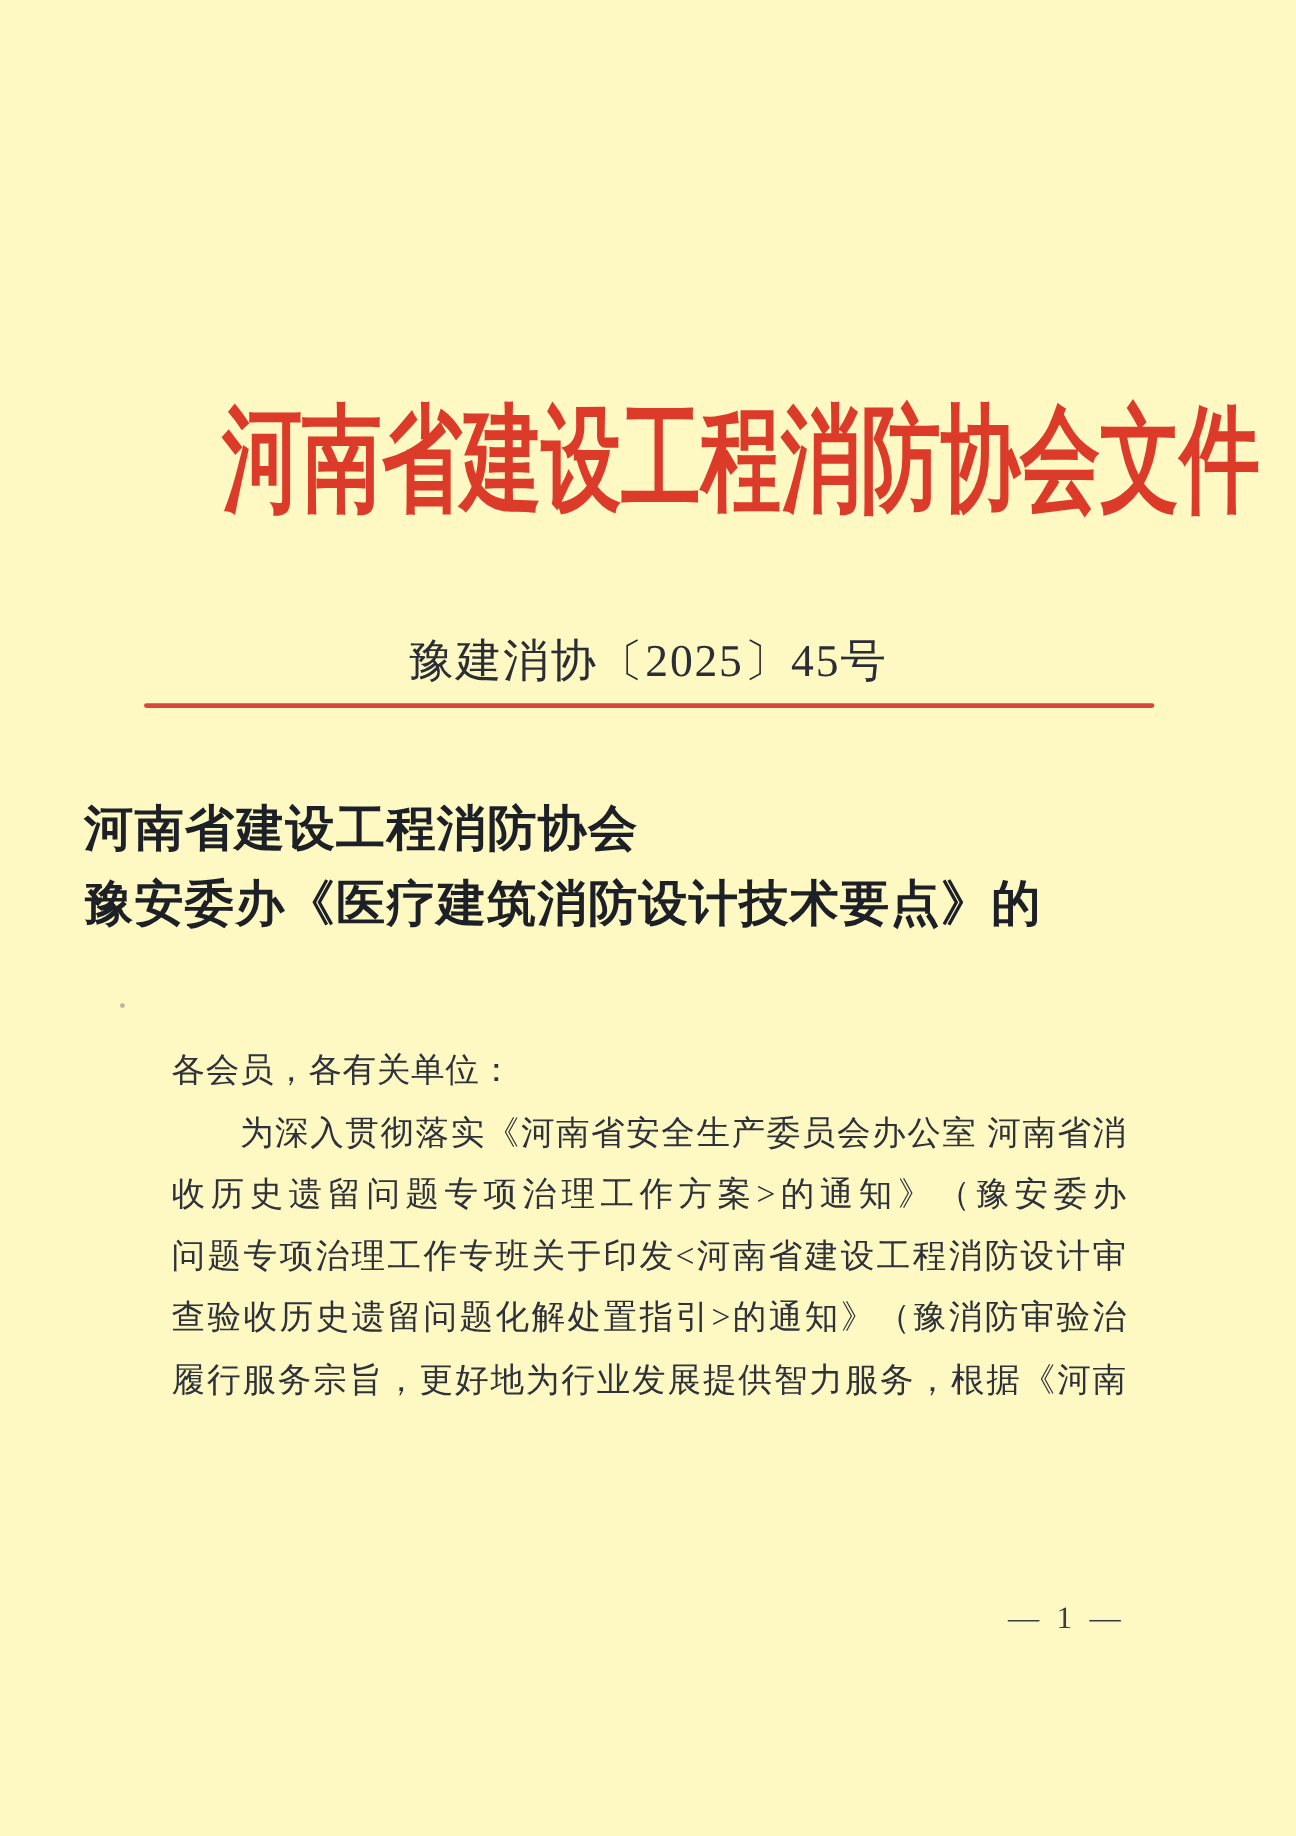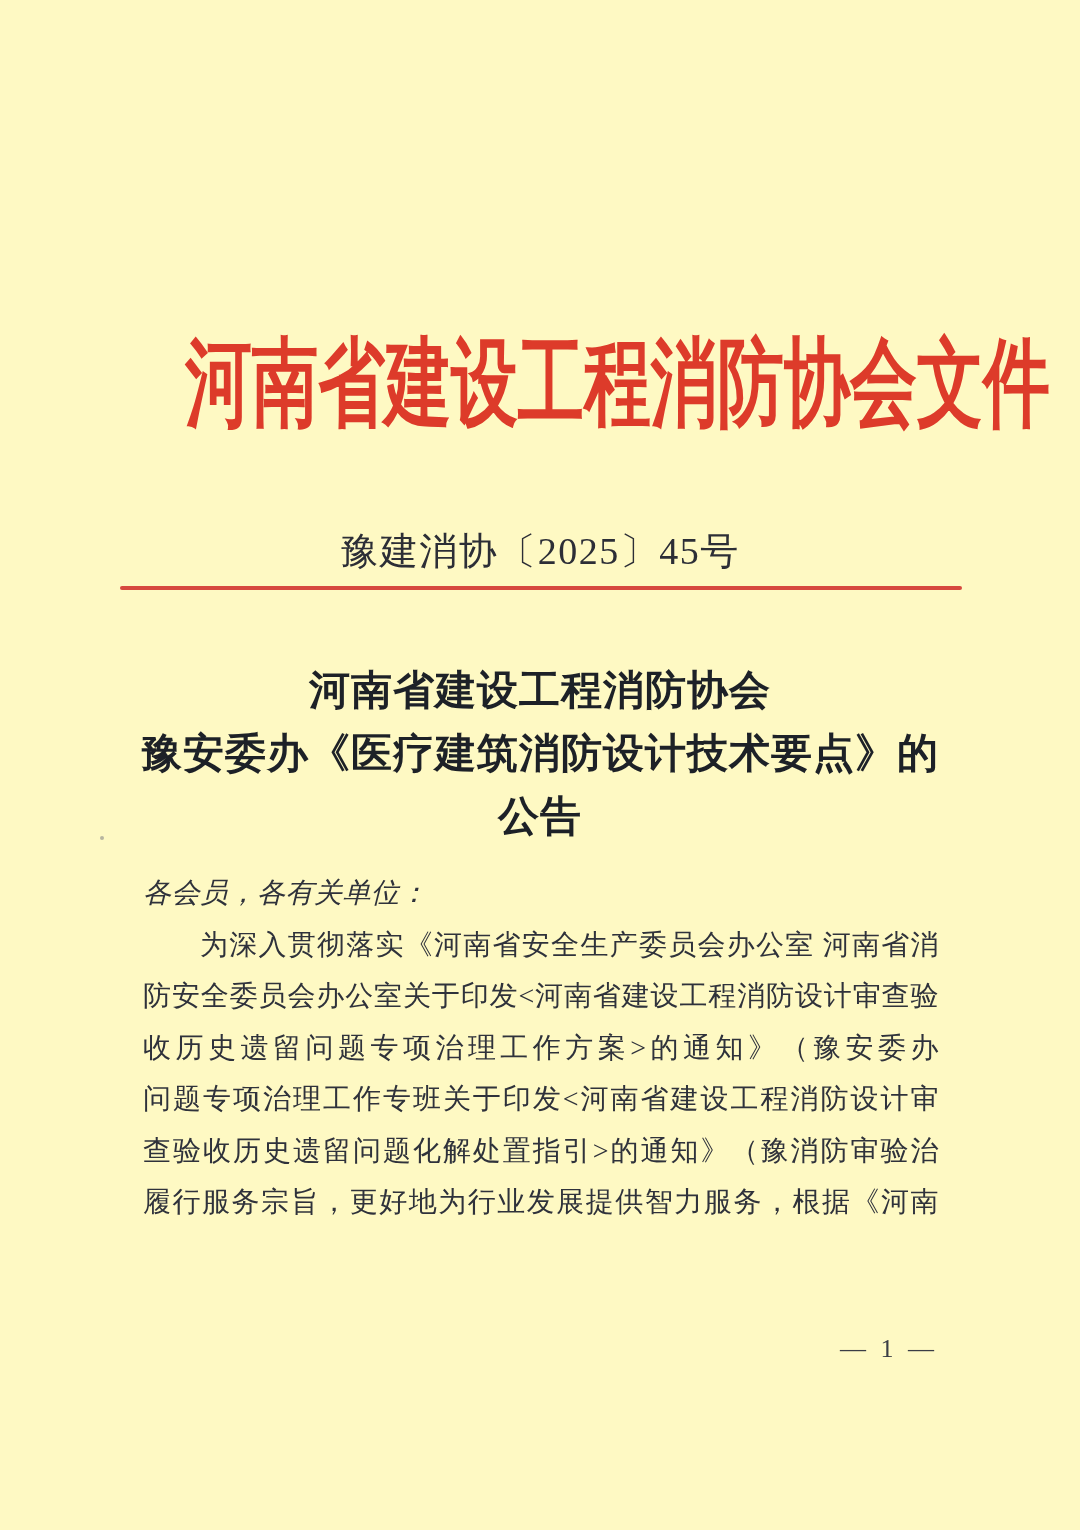--- a/index.html
+++ b/index.html
@@ -59,21 +59,21 @@
     background: #d6493f;
     border-radius: 2px;
   }
 
   
   .doc-title {
     position: absolute;
     top: 659px;
     left: 70px;
     width: 940px;
-    text-align: center;
+    text-align: left;
     font-size: 41px;
     line-height: 63px;
     font-weight: 700;
     letter-spacing: 1px;
     color: #1d2127;
   }
 
   
   .body-block {
     position: absolute;
@@ -86,21 +86,20 @@
     letter-spacing: 0.5px;
   }
   .body-line {
     text-align: justify;
     text-align-last: justify;
     text-justify: inter-character;
   }
   .body-line.salutation {
     text-align: left;
     text-align-last: left;
-    font-style: italic;
   }
   .body-line.indent {
     text-indent: 57px;
   }
 
   
   .page-number {
     position: absolute;
     top: 1334px;
     right: 142px;
@@ -131,27 +130,25 @@
     <span class="stretch">河南省建设工程消防协会文件</span>
   </div>
 
   <div class="doc-number">豫建消协〔2025〕45号</div>
 
   <div class="red-line"></div>
 
   <div class="doc-title">
     <div>河南省建设工程消防协会</div>
     <div>豫安委办《医疗建筑消防设计技术要点》的</div>
-    <div>公告</div>
   </div>
 
   <div class="body-block">
     <div class="body-line salutation">各会员，各有关单位：</div>
     <div class="body-line indent">为深入贯彻落实《河南省安全生产委员会办公室 河南省消</div>
-    <div class="body-line">防安全委员会办公室关于印发&lt;河南省建设工程消防设计审查验</div>
     <div class="body-line">收历史遗留问题专项治理工作方案&gt;的通知》（豫安委办</div>
     <div class="body-line">问题专项治理工作专班关于印发&lt;河南省建设工程消防设计审</div>
     <div class="body-line">查验收历史遗留问题化解处置指引&gt;的通知》（豫消防审验治</div>
     <div class="body-line">履行服务宗旨，更好地为行业发展提供智力服务，根据《河南</div>
   </div>
 
   <div class="page-number">— 1 —</div>
 
   <div class="speck"></div>
 

